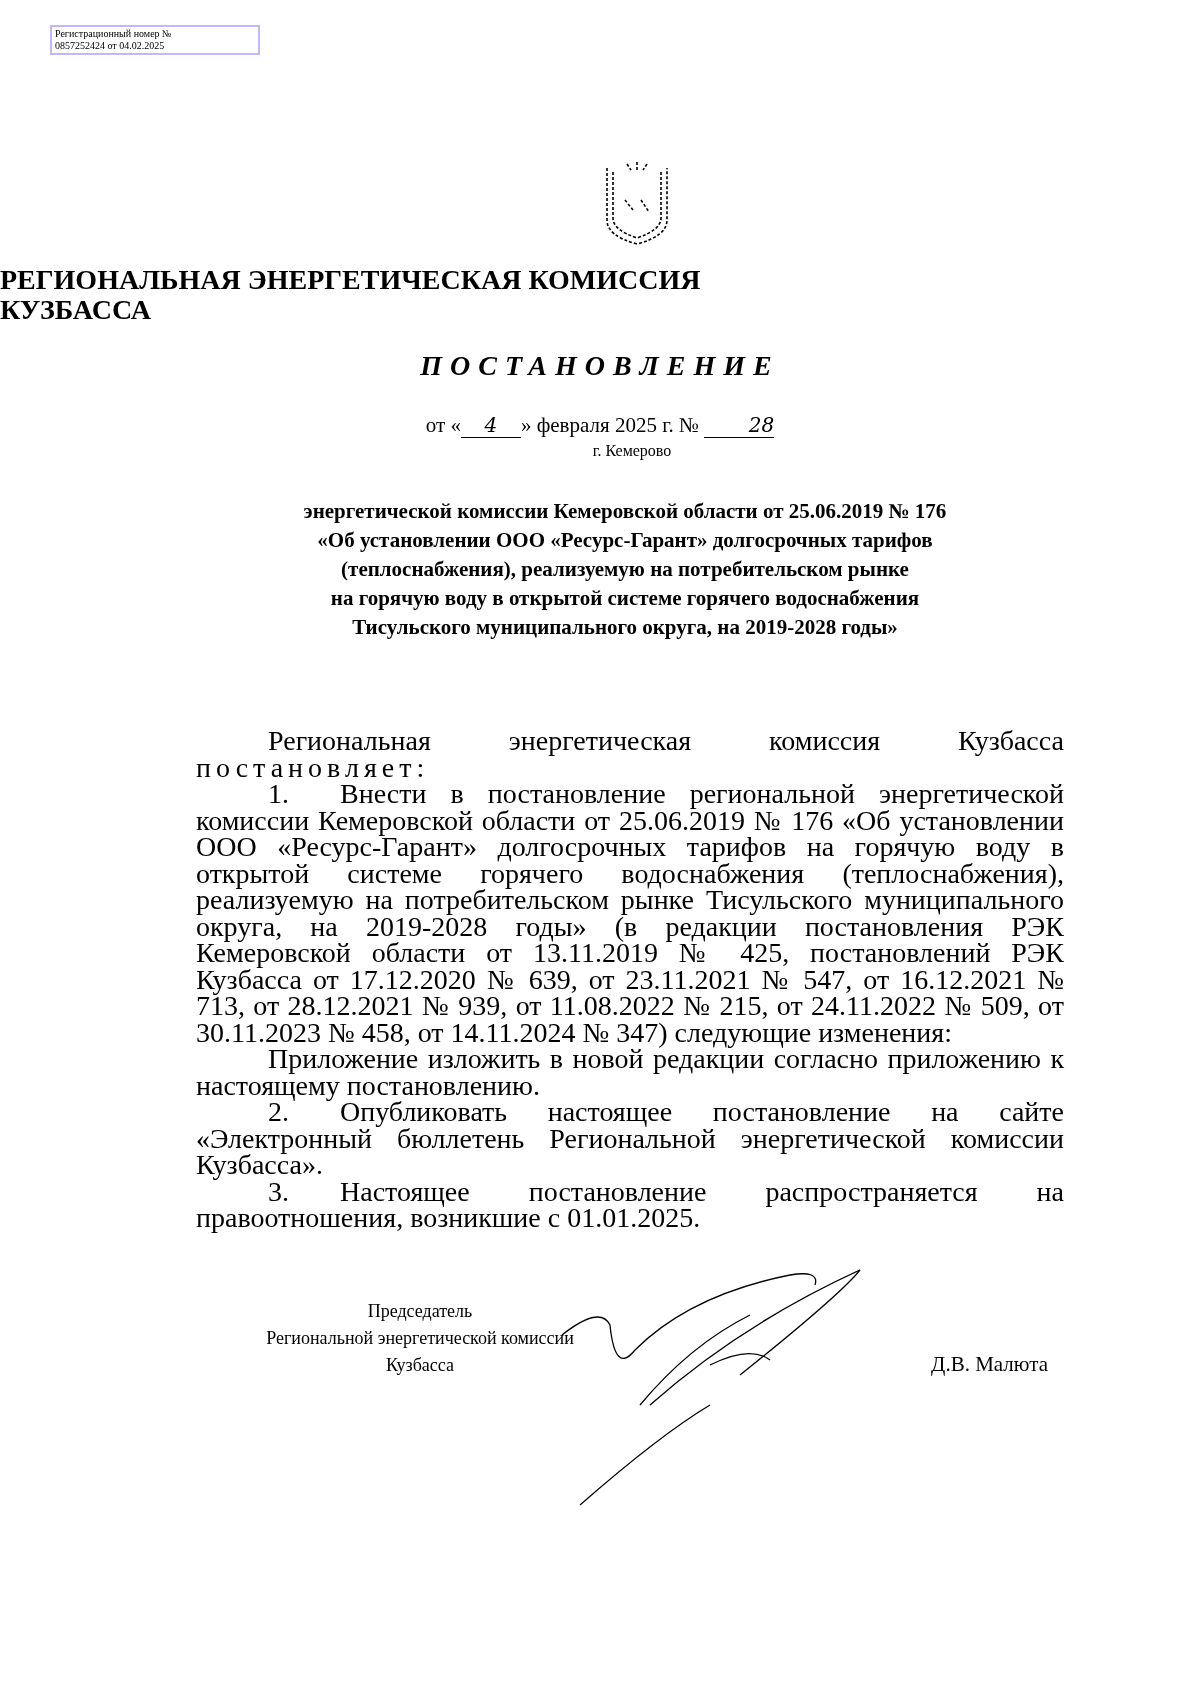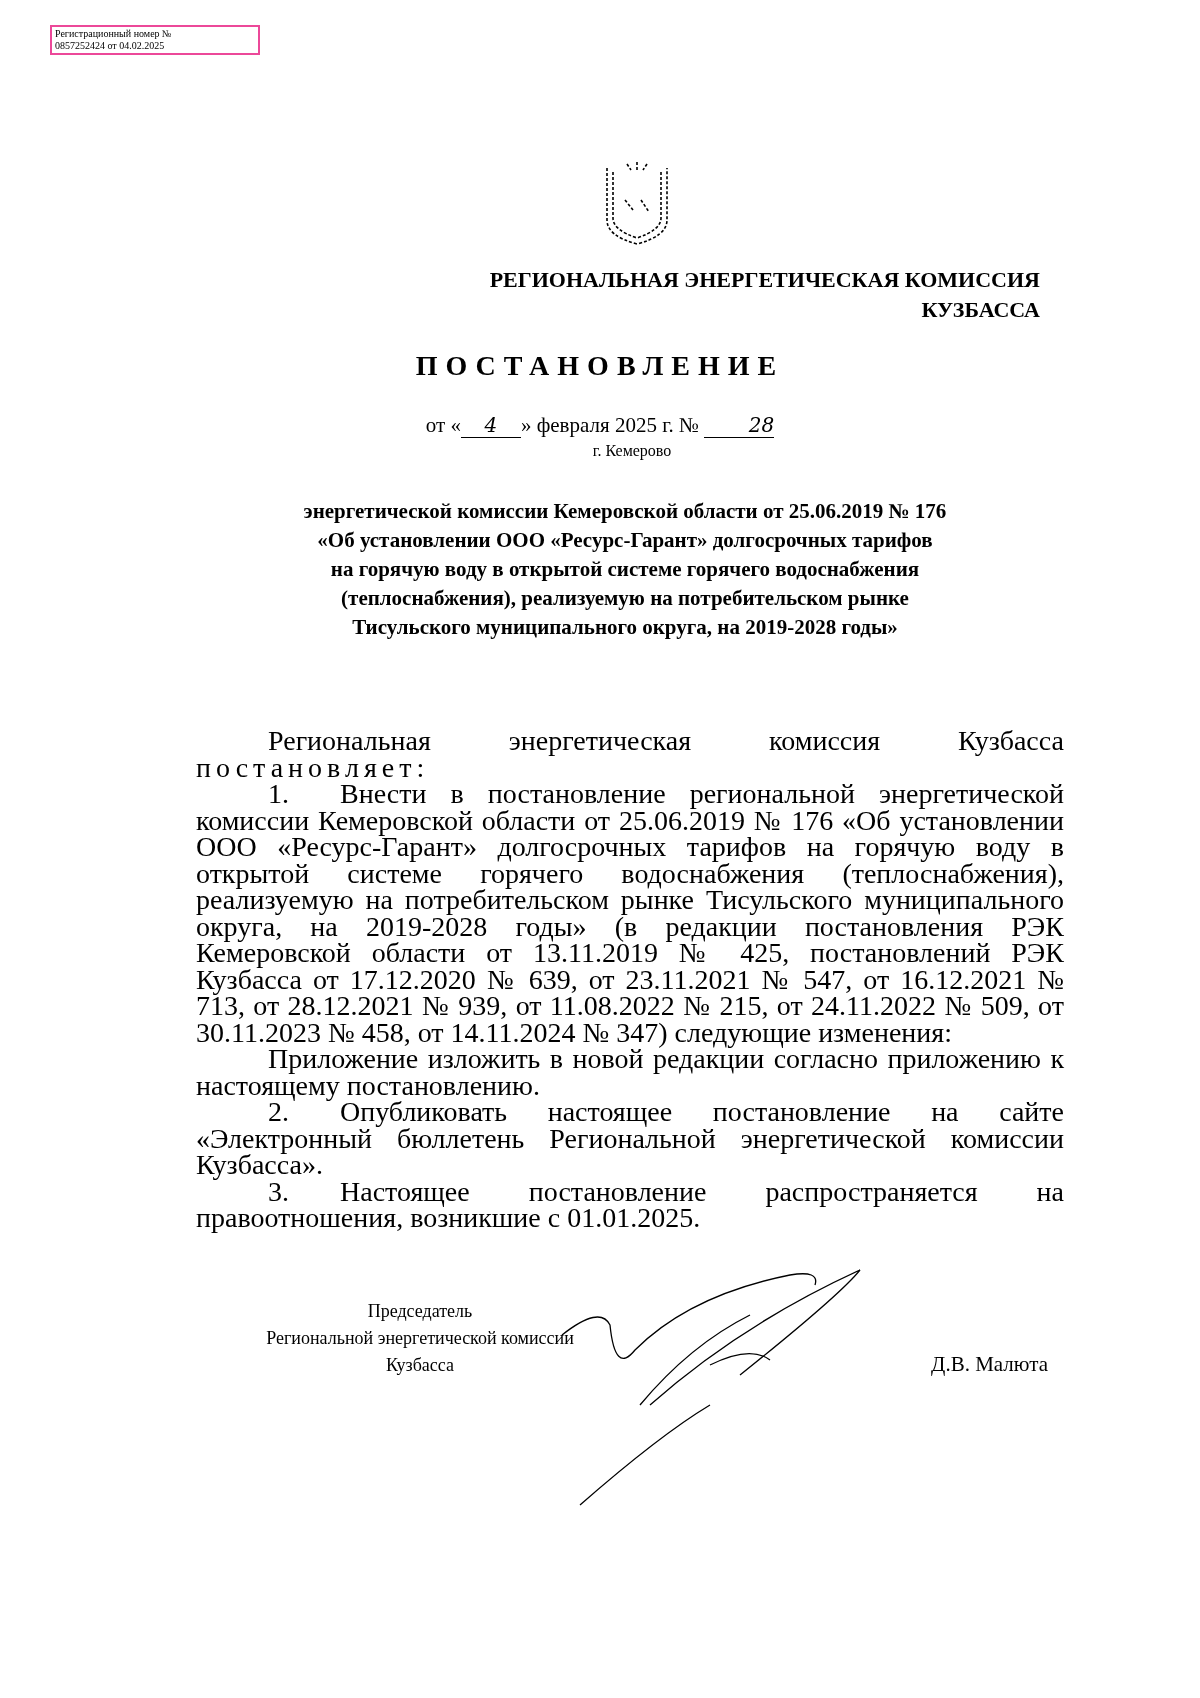--- a/index.html
+++ b/index.html
@@ -1,24 +1,24 @@
 <!DOCTYPE html>
 <html><head>
   <meta charset="utf-8">
   <style>
     html, body { margin: 0; padding: 0; background: #ffffff; }
     body { width: 1200px; height: 1698px; position: relative; overflow: hidden; color: #000; font-family: "Liberation Serif", serif; }
     .page { position: absolute; left: 0; top: 0; width: 1200px; height: 1698px; background: #fff; }
 
-    .reg-stamp { position: absolute; left: 50px; top: 25px; width: 210px; height: 30px; border: 2px solid #ec4899; box-sizing: border-box; padding: 1px 3px; font-size: 10px; line-height: 12px; }
+    .reg-stamp { position: absolute; left: 50px; top: 25px; width: 210px; height: 30px; border: 2px solid #c4b5fd; box-sizing: border-box; padding: 1px 3px; font-size: 10px; line-height: 12px; }
 
     .emblem { position: absolute; left: 597px; top: 160px; width: 80px; height: 88px; }
 
-    .org-title { position: absolute; left: 0; width: 1040px; top: 265px; text-align: right; font-weight: bold; font-size: 22px; line-height: 30px; }
-    .doc-type { position: absolute; left: 0; width: 1200px; top: 350px; text-align: center; font-weight: bold; font-size: 28px; letter-spacing: 8px; }
+    .org-title { position: absolute; left: 0; width: 1040px; top: 265px; text-align: left; font-weight: bold; font-size: 28px; line-height: 30px; }
+    .doc-type { position: absolute; left: 0; width: 1200px; top: 350px; text-align: center; font-weight: bold; font-size: 28px; letter-spacing: 8px; font-style: italic; }
 
     .date-line { position: absolute; left: 0; width: 1200px; top: 413px; text-align: center; font-size: 21px; }
     .date-line .blank { display: inline-block; border-bottom: 1.5px solid #000; text-align: center; font-style: italic; font-family: "DejaVu Serif", serif; font-size: 20px; }
     .date-line .day { width: 60px; }
     .date-line .num { width: 70px; text-align: right; }
     .city { position: absolute; left: 0; width: 1200px; top: 442px; text-align: center; font-size: 16px; padding-left: 64px; box-sizing: border-box; }
 
     .subject { position: absolute; left: 190px; width: 870px; top: 497px; text-align: center; font-weight: bold; font-size: 21px; line-height: 29px; }
 
     .body { position: absolute; left: 196px; width: 868px; top: 728px; font-size: 28px; line-height: 26.5px; text-align: justify; }
@@ -60,22 +60,22 @@
 
   <div class="date-line">
     <span>от «</span><span class="blank day">4</span><span>» февраля 2025 г. №</span>
     <span class="blank num">28</span>
   </div>
   <div class="city">г. Кемерово</div>
 
   <div class="subject">
     <div>энергетической комиссии Кемеровской области от 25.06.2019 № 176</div>
     <div>«Об установлении ООО «Ресурс-Гарант» долгосрочных тарифов</div>
+    <div>(теплоснабжения), реализуемую на потребительском рынке</div>
     <div>на горячую воду в открытой системе горячего водоснабжения</div>
-    <div>(теплоснабжения), реализуемую на потребительском рынке</div>
     <div>Тисульского муниципального округа, на 2019-2028 годы»</div>
   </div>
 
   <div class="body">
     <p class="indent">
       <span>Региональная энергетическая комиссия Кузбасса</span>
       <span class="spaced">постановляет:</span>
     </p>
     <p class="numbered"><span class="n">1.</span><span>Внести в постановление региональной энергетической комиссии Кемеровской области от 25.06.2019 № 176 «Об установлении ООО «Ресурс-Гарант» долгосрочных тарифов на горячую воду в открытой системе горячего водоснабжения (теплоснабжения), реализуемую на потребительском рынке Тисульского муниципального округа, на 2019-2028 годы» (в редакции постановления РЭК Кемеровской области от 13.11.2019 № 425, постановлений РЭК Кузбасса от 17.12.2020 № 639, от 23.11.2021 № 547, от 16.12.2021 № 713, от 28.12.2021 № 939, от 11.08.2022 № 215, от 24.11.2022 № 509, от 30.11.2023 № 458, от 14.11.2024 № 347) следующие изменения:</span></p>
     <p class="indent">Приложение изложить в новой редакции согласно приложению к настоящему постановлению.</p>

